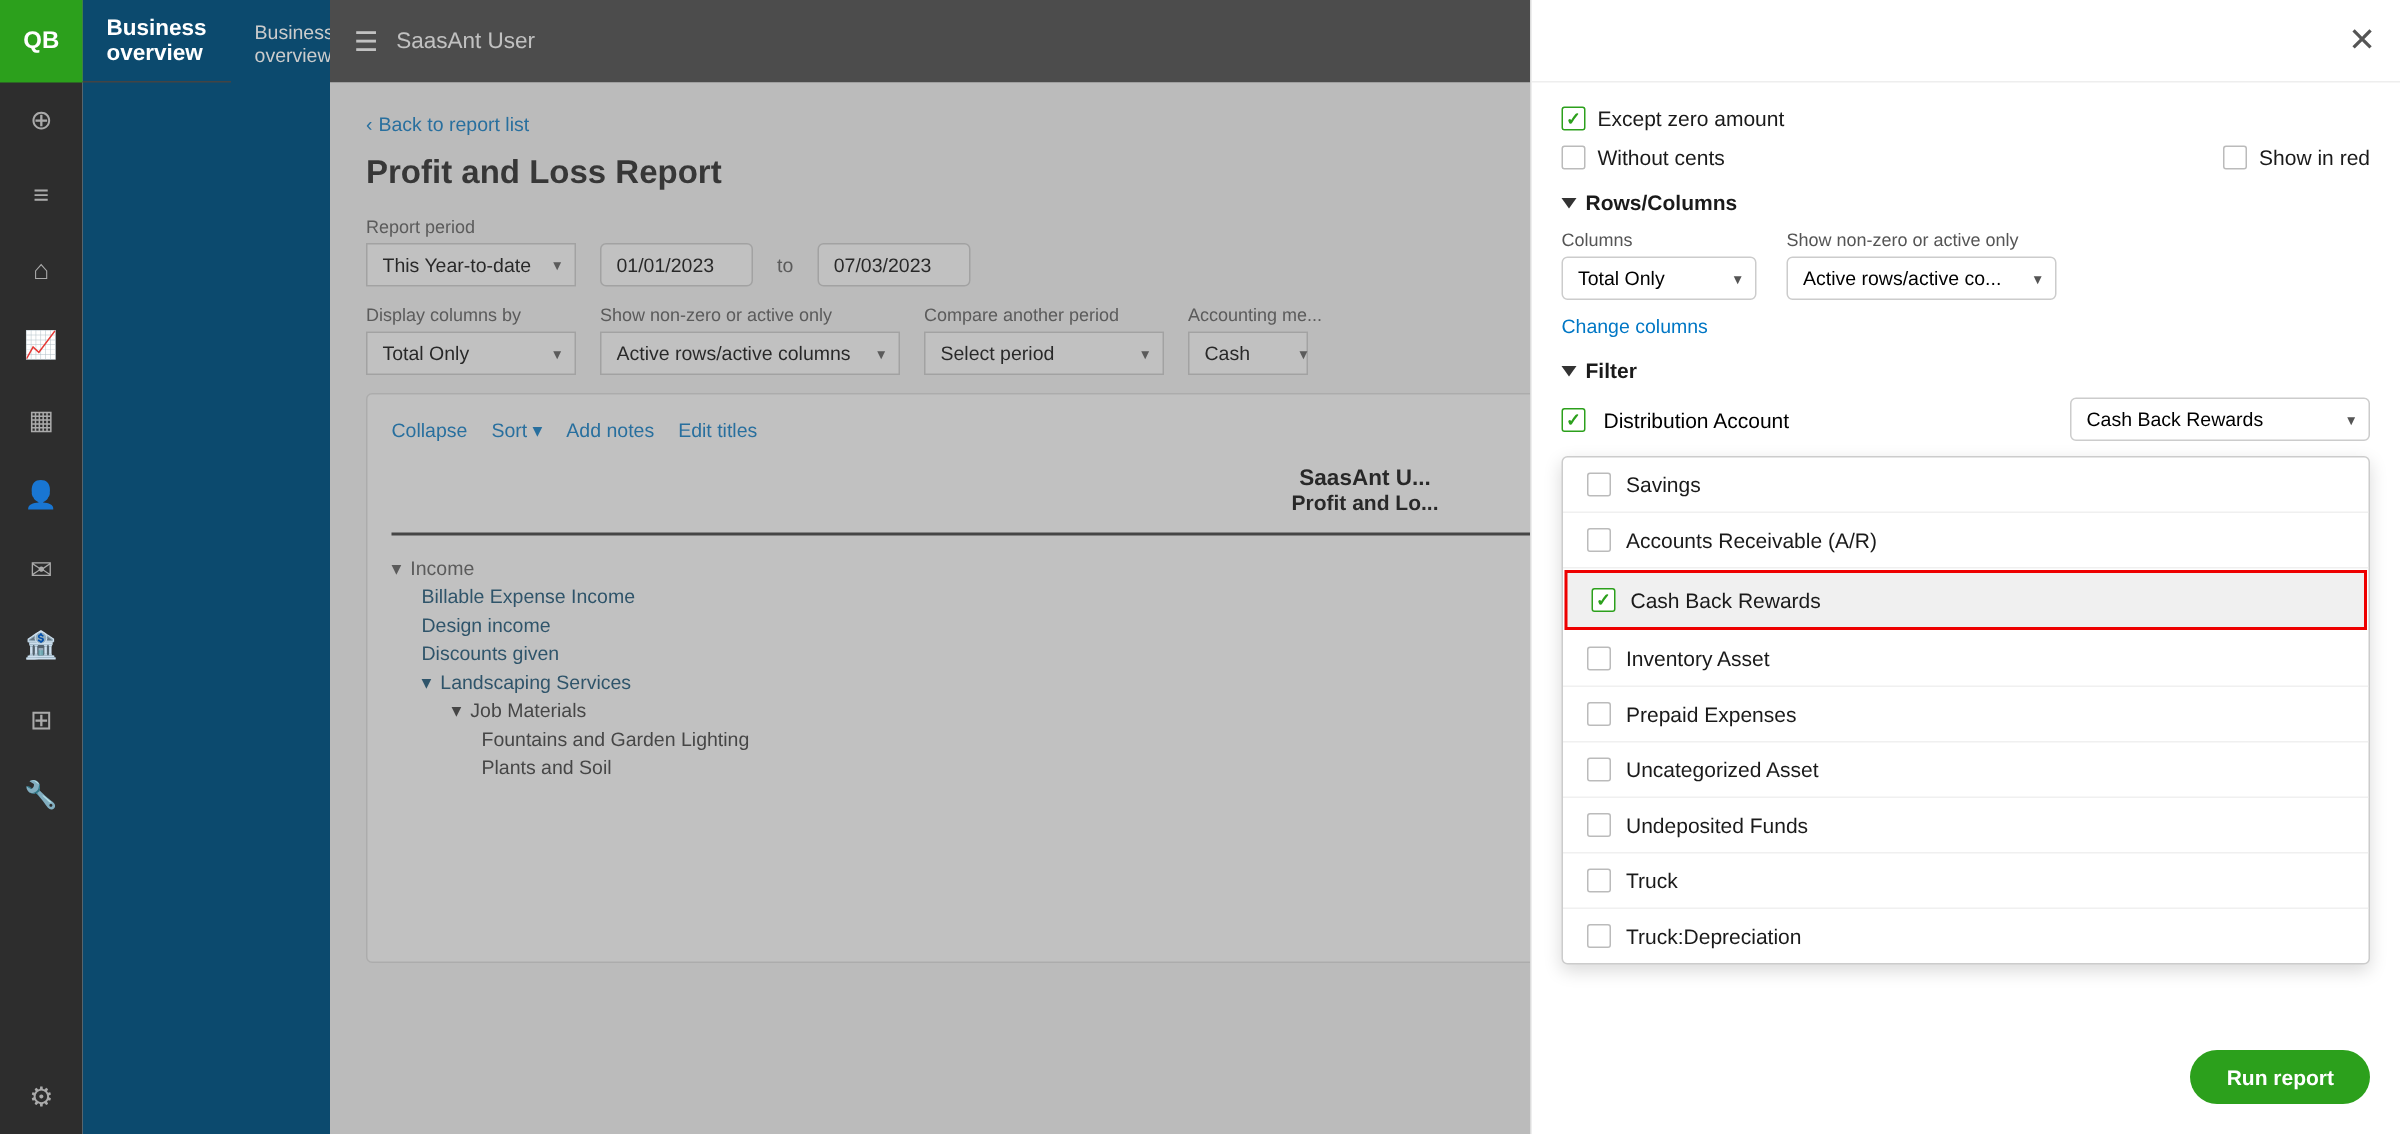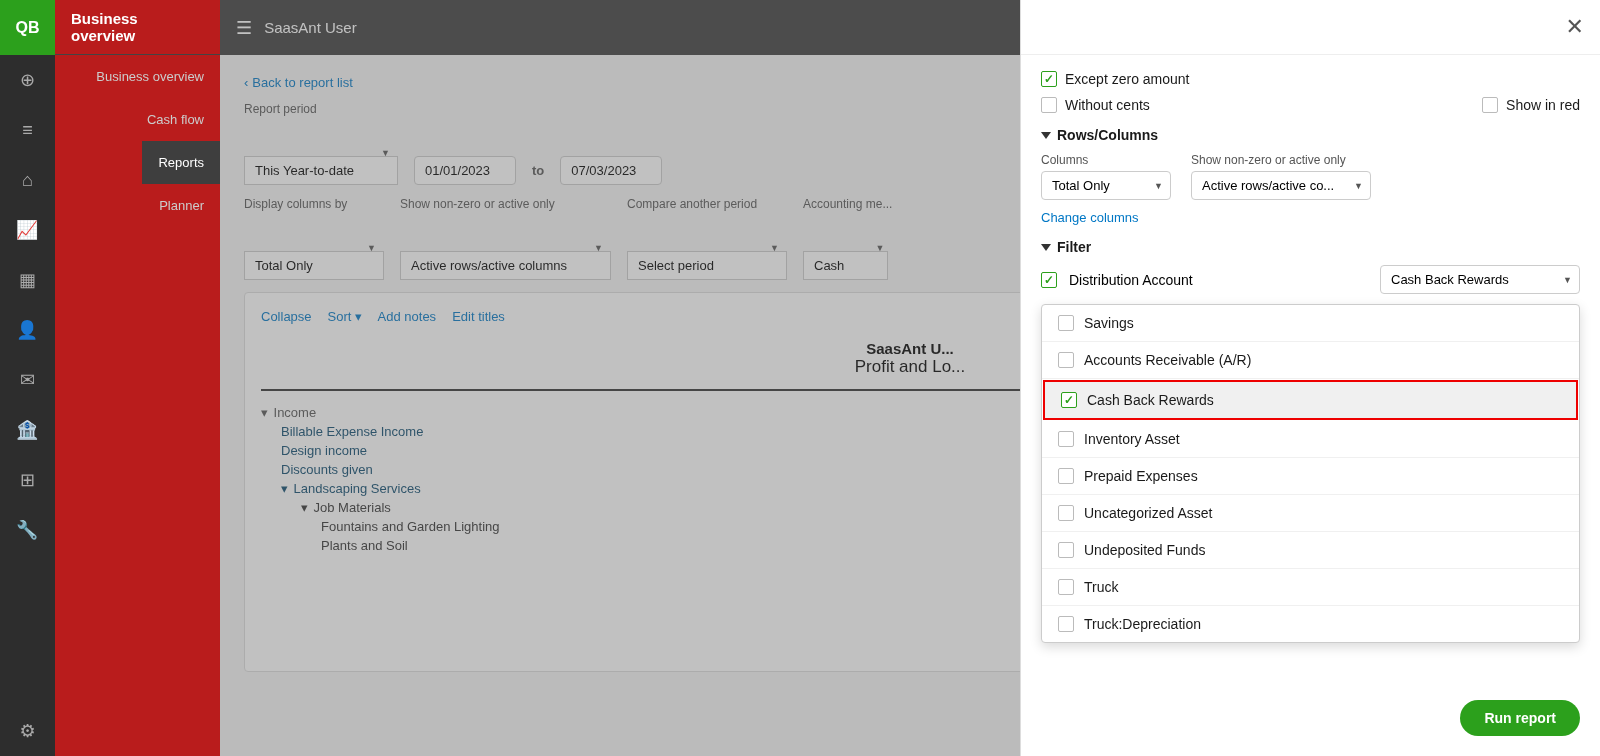--- a/index.html
+++ b/index.html
@@ -39,26 +39,25 @@
       cursor: pointer;
       flex-shrink: 0;
     }
     .sidebar-bottom {
       margin-top: auto;
     }
 
     
     .nav-panel {
       width: 165px;
-      background: #b91c1c;
-      display: flex;
-      flex-direction: column;
+      background: #0c4a6e;
+      display: flex;
+      flex-direction: row;
       flex-shrink: 0;
       padding-top: 0;
-      align-items: flex-end;
     }
     .nav-header {
       height: 55px;
       display: flex;
       align-items: center;
       padding: 0 16px;
       color: white;
       font-size: 15px;
       font-weight: 600;
       border-bottom: 1px solid #444;
@@ -117,39 +116,38 @@
     }
     .filters-row {
       display: flex;
       gap: 16px;
       margin-bottom: 12px;
       align-items: flex-end;
     }
     .filter-group { display: flex; flex-direction: column; gap: 4px; }
     .filter-label { font-size: 12px; color: #555; font-weight: 500; }
     .filter-select {
-      padding: 6px 42px 6px 10px;
+      padding: 6px 28px 6px 10px;
       border: 1px solid #ccc;
       border-radius: 0;
       background: white;
       font-size: 13px;
       appearance: none;
       cursor: pointer;
       min-width: 140px;
-      margin-top: 36px;
     }
     .filter-input {
       padding: 6px 10px;
       border: 1px solid #ccc;
       border-radius: 4px;
       background: white;
       font-size: 13px;
       width: 102px;
     }
-    .to-label { font-size: 13px; color: #555; padding-bottom: 7px; font-weight: bold; }
+    .to-label { font-size: 13px; color: #555; padding-bottom: 7px; }
 
     .filters-row2 {
       display: flex;
       gap: 16px;
       align-items: flex-end;
     }
 
     .report-table-area {
       background: white;
       border: 1px solid #ddd;
@@ -175,21 +173,21 @@
       cursor: pointer;
       display: flex;
       align-items: center;
       gap: 3px;
     }
     .report-header-center {
       text-align: center;
       margin-bottom: 12px;
     }
     .company-name { font-weight: 700; font-size: 15px; }
-    .report-name { font-weight: 400; font-size: 17px; }
+    .report-name { font-weight: 700; font-size: 14px; }
     .report-date { font-size: 13px; color: #555; }
 
     .report-section {
       margin-top: 12px;
     }
     .section-header {
       display: flex;
       align-items: center;
       gap: 6px;
       font-size: 13px;
@@ -456,20 +454,21 @@
   <div class="top-bar">
     <span class="top-bar-menu">☰</span>
     <span class="top-bar-title">SaasAnt User</span>
   </div>
 
   <div class="report-area">
     <div class="back-link">
       <span>‹</span>
       <span>Back to report list</span>
     </div>
+    <div class="report-title">Profit and Loss Report</div>
 
     <div class="filters-row">
       <div class="filter-group">
         <div class="filter-label">Report period</div>
         <div class="select-wrapper">
           <select class="filter-select">
             <option>This Year-to-date</option>
           </select>
         </div>
       </div>

